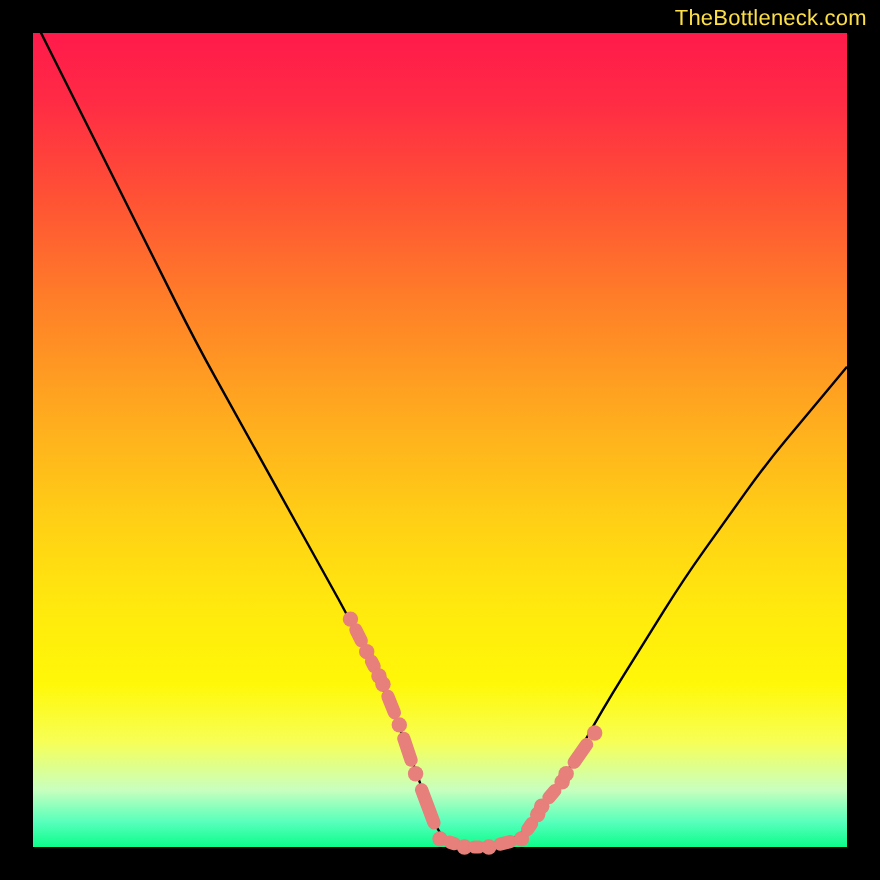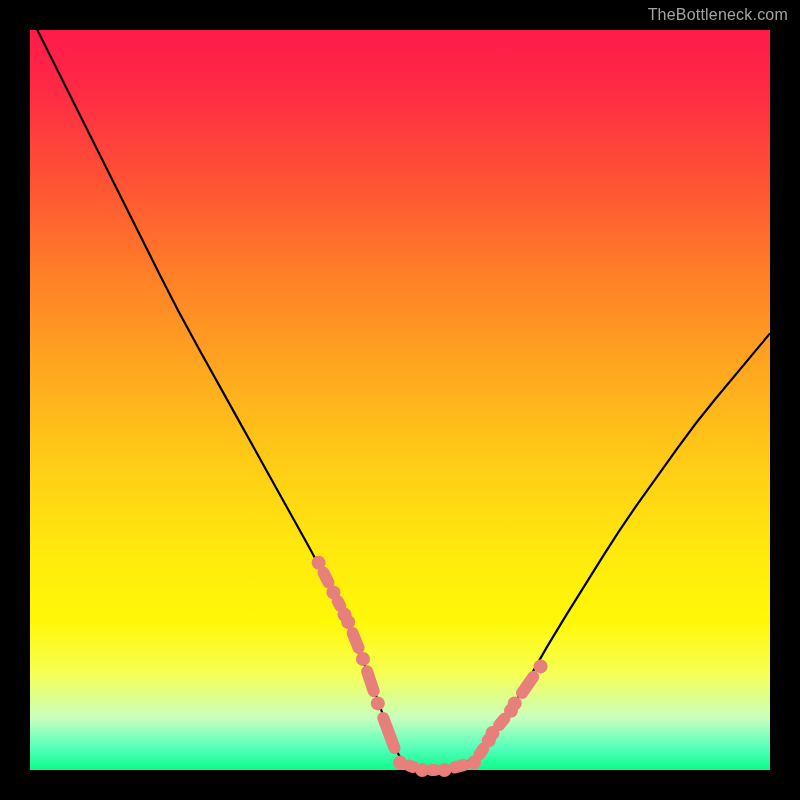--- a/index.html
+++ b/index.html
@@ -28,22 +28,22 @@
       #fff808 80%,
       #f7ff55 87%,
       #c8ffbf 93%,
       #55ffbb 97%,
       #0cfd8a 100%);
   }
   .watermark {
     position: absolute;
     top: 6px;
     right: 12px;
-    color: #a3a3a3;
-    font-size: 16px;
+    color: #fde047;
+    font-size: 20px;
     letter-spacing: 0.2px;
     z-index: 10;
     font-weight: 500;
   }
   svg.curve {
     position: absolute;
     left: 0; top: 0;
     width: 740px; height: 740px;
     overflow: visible;
   }

